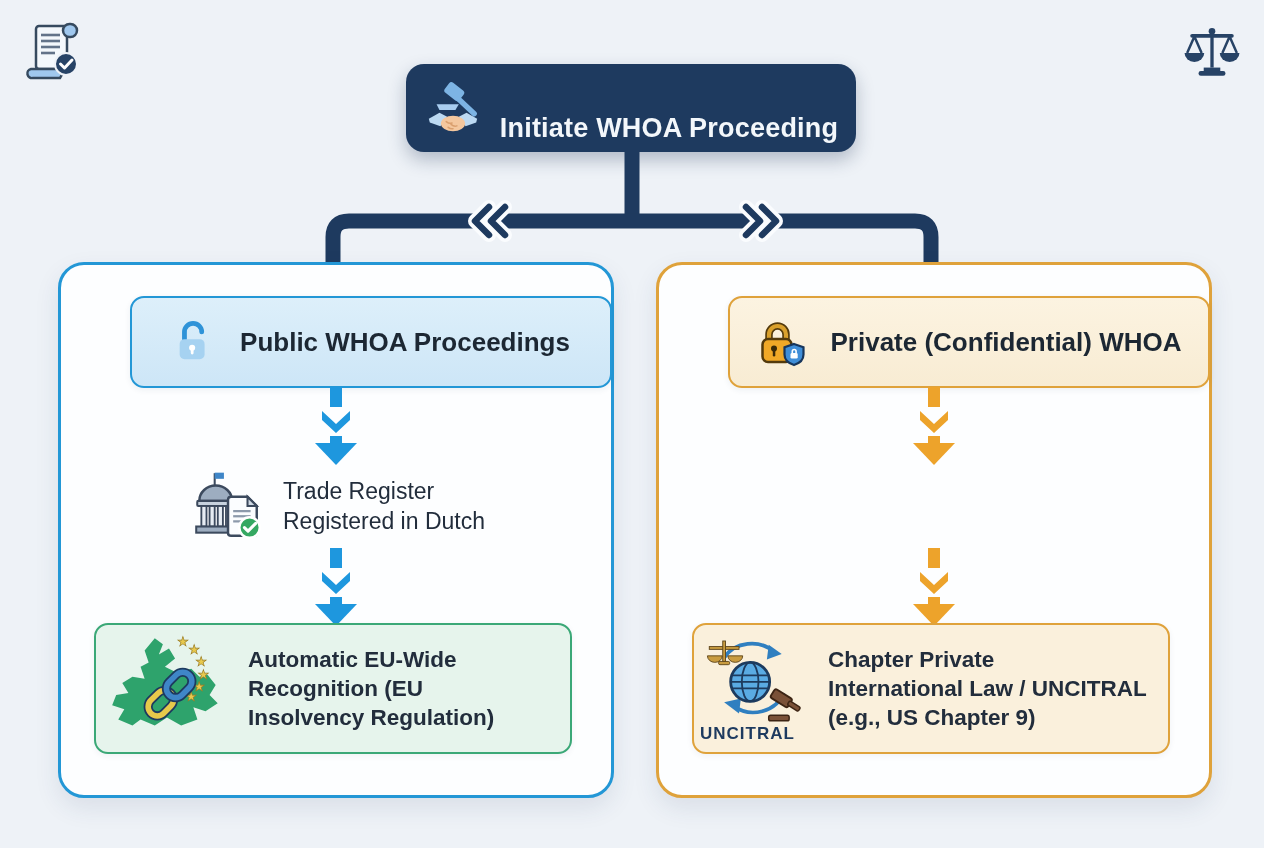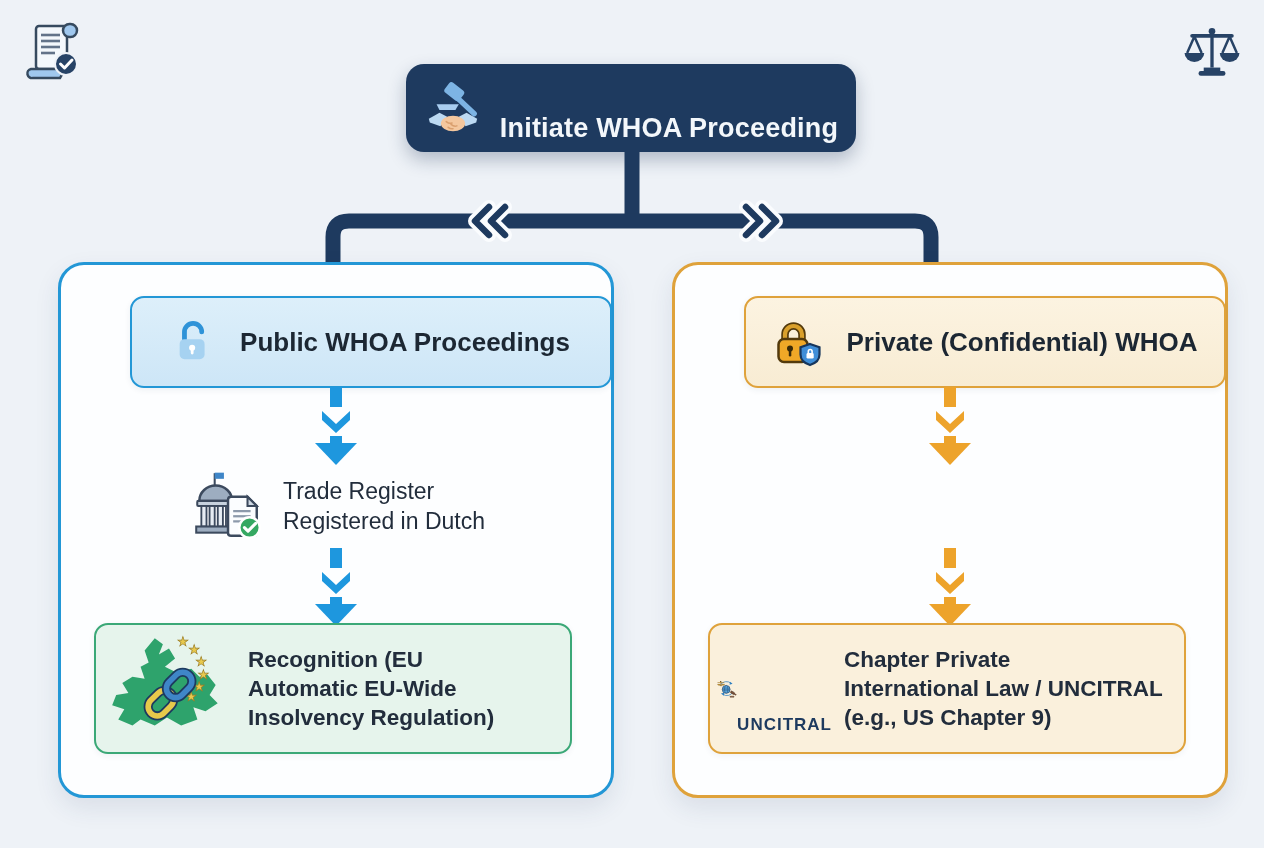--- a/index.html
+++ b/index.html
@@ -19,21 +19,21 @@
   }
   .root-node .label{color:#f3f7fb;font-size:27px;font-weight:600;letter-spacing:.2px;margin-top:40px;}
   
   svg.overlay{left:0;top:0;pointer-events:none;}
   
   .panel{
     width:550px;height:530px;top:262px;background:#fdfeff;
     border-radius:26px;box-shadow:0 10px 24px rgba(40,60,100,.10);
   }
   .panel.public{left:58px;border:3px solid #2397d6;}
-  .panel.private{left:672px;border:3px solid #dfa23b;}
+  .panel.private{left:656px;border:3px solid #dfa23b;}
   
   .pill{
     position:absolute;left:33px;top:31px;width:478px;height:88px;
     border-radius:14px;display:flex;align-items:center;justify-content:center;gap:22px;
     box-shadow:0 2px 6px rgba(30,50,80,.07);
     margin-left:36px;
   }
   .pill .label{font-size:26px;font-weight:600;color:#1c2733;}
   .pill.blue{background:linear-gradient(180deg,#ddeffa,#cde6f7);border:2.5px solid #2397d6;}
   .pill.amber{background:linear-gradient(180deg,#fcf3e1,#f8ecd3);border:2.5px solid #dfa23b;}
@@ -53,21 +53,21 @@
   
   .outcome{
     position:absolute;left:33px;top:358px;width:478px;height:131px;
     border-radius:14px;display:flex;align-items:center;gap:10px;padding:0 4px 0 6px;
     box-sizing:border-box;box-shadow:0 2px 6px rgba(30,50,80,.06);
   }
   .outcome.green{background:#e6f4ec;border:2.5px solid #3ba877;}
   .outcome.amber{background:#faf0dc;border:2.5px solid #dfa23b;gap:12px;}
   .outcome-text{font-size:22.5px;font-weight:600;line-height:29px;color:#222d3c;}
   .outcome-text span{display:block;white-space:nowrap;}
-  .uncitral-wrap{display:flex;flex-direction:row;align-items:flex-end;width:116px;flex:0 0 116px;}
+  .uncitral-wrap{display:flex;flex-direction:column;align-items:flex-start;width:116px;flex:0 0 116px;}
   .uncitral-label{font-size:17px;font-weight:800;letter-spacing:1px;color:#1d3a5f;margin-top:-2px;}
   
   .corner{opacity:.95;}
 </style>
 </head>
 <body>
 
 <svg class="abs corner" style="left:22px;top:18px" width="64" height="68" viewBox="0 0 64 68">
   <rect x="14" y="8" width="31" height="43" rx="3" fill="#f5f9fd" stroke="#2d4257" stroke-width="2.5"></rect>
   <rect x="41" y="6" width="14" height="13" rx="6.5" fill="#9cc6ee" stroke="#2d4257" stroke-width="2.5"></rect>
@@ -197,22 +197,22 @@
       <g transform="translate(58,72) rotate(-45)">
         <rect x="-14" y="-9" width="28" height="18" rx="9" fill="none" stroke="#1d3a5f" stroke-width="9"></rect>
         <rect x="-14" y="-9" width="28" height="18" rx="9" fill="none" stroke="#e7c94b" stroke-width="5.5"></rect>
       </g>
       <g transform="translate(76,54) rotate(-45)">
         <rect x="-14" y="-9" width="28" height="18" rx="9" fill="none" stroke="#1d3a5f" stroke-width="9"></rect>
         <rect x="-14" y="-9" width="28" height="18" rx="9" fill="none" stroke="#3f86c8" stroke-width="5.5"></rect>
       </g>
     </svg>
     <div class="outcome-text">
+      <span>Automatic EU-Wide</span>
       <span>Recognition (EU</span>
-      <span>Automatic EU-Wide</span>
       <span>Insolvency Regulation)</span>
     </div>
   </div>
 </div>
 
 <div class="abs panel private">
 
   <div class="pill amber">
     <svg width="52" height="50" viewBox="0 0 52 50">
       <path d="M13 24 v-6.5 a8.5 8.5 0 0 1 17 0 V24" fill="none" stroke="#533a0c" stroke-width="7.5"></path>

